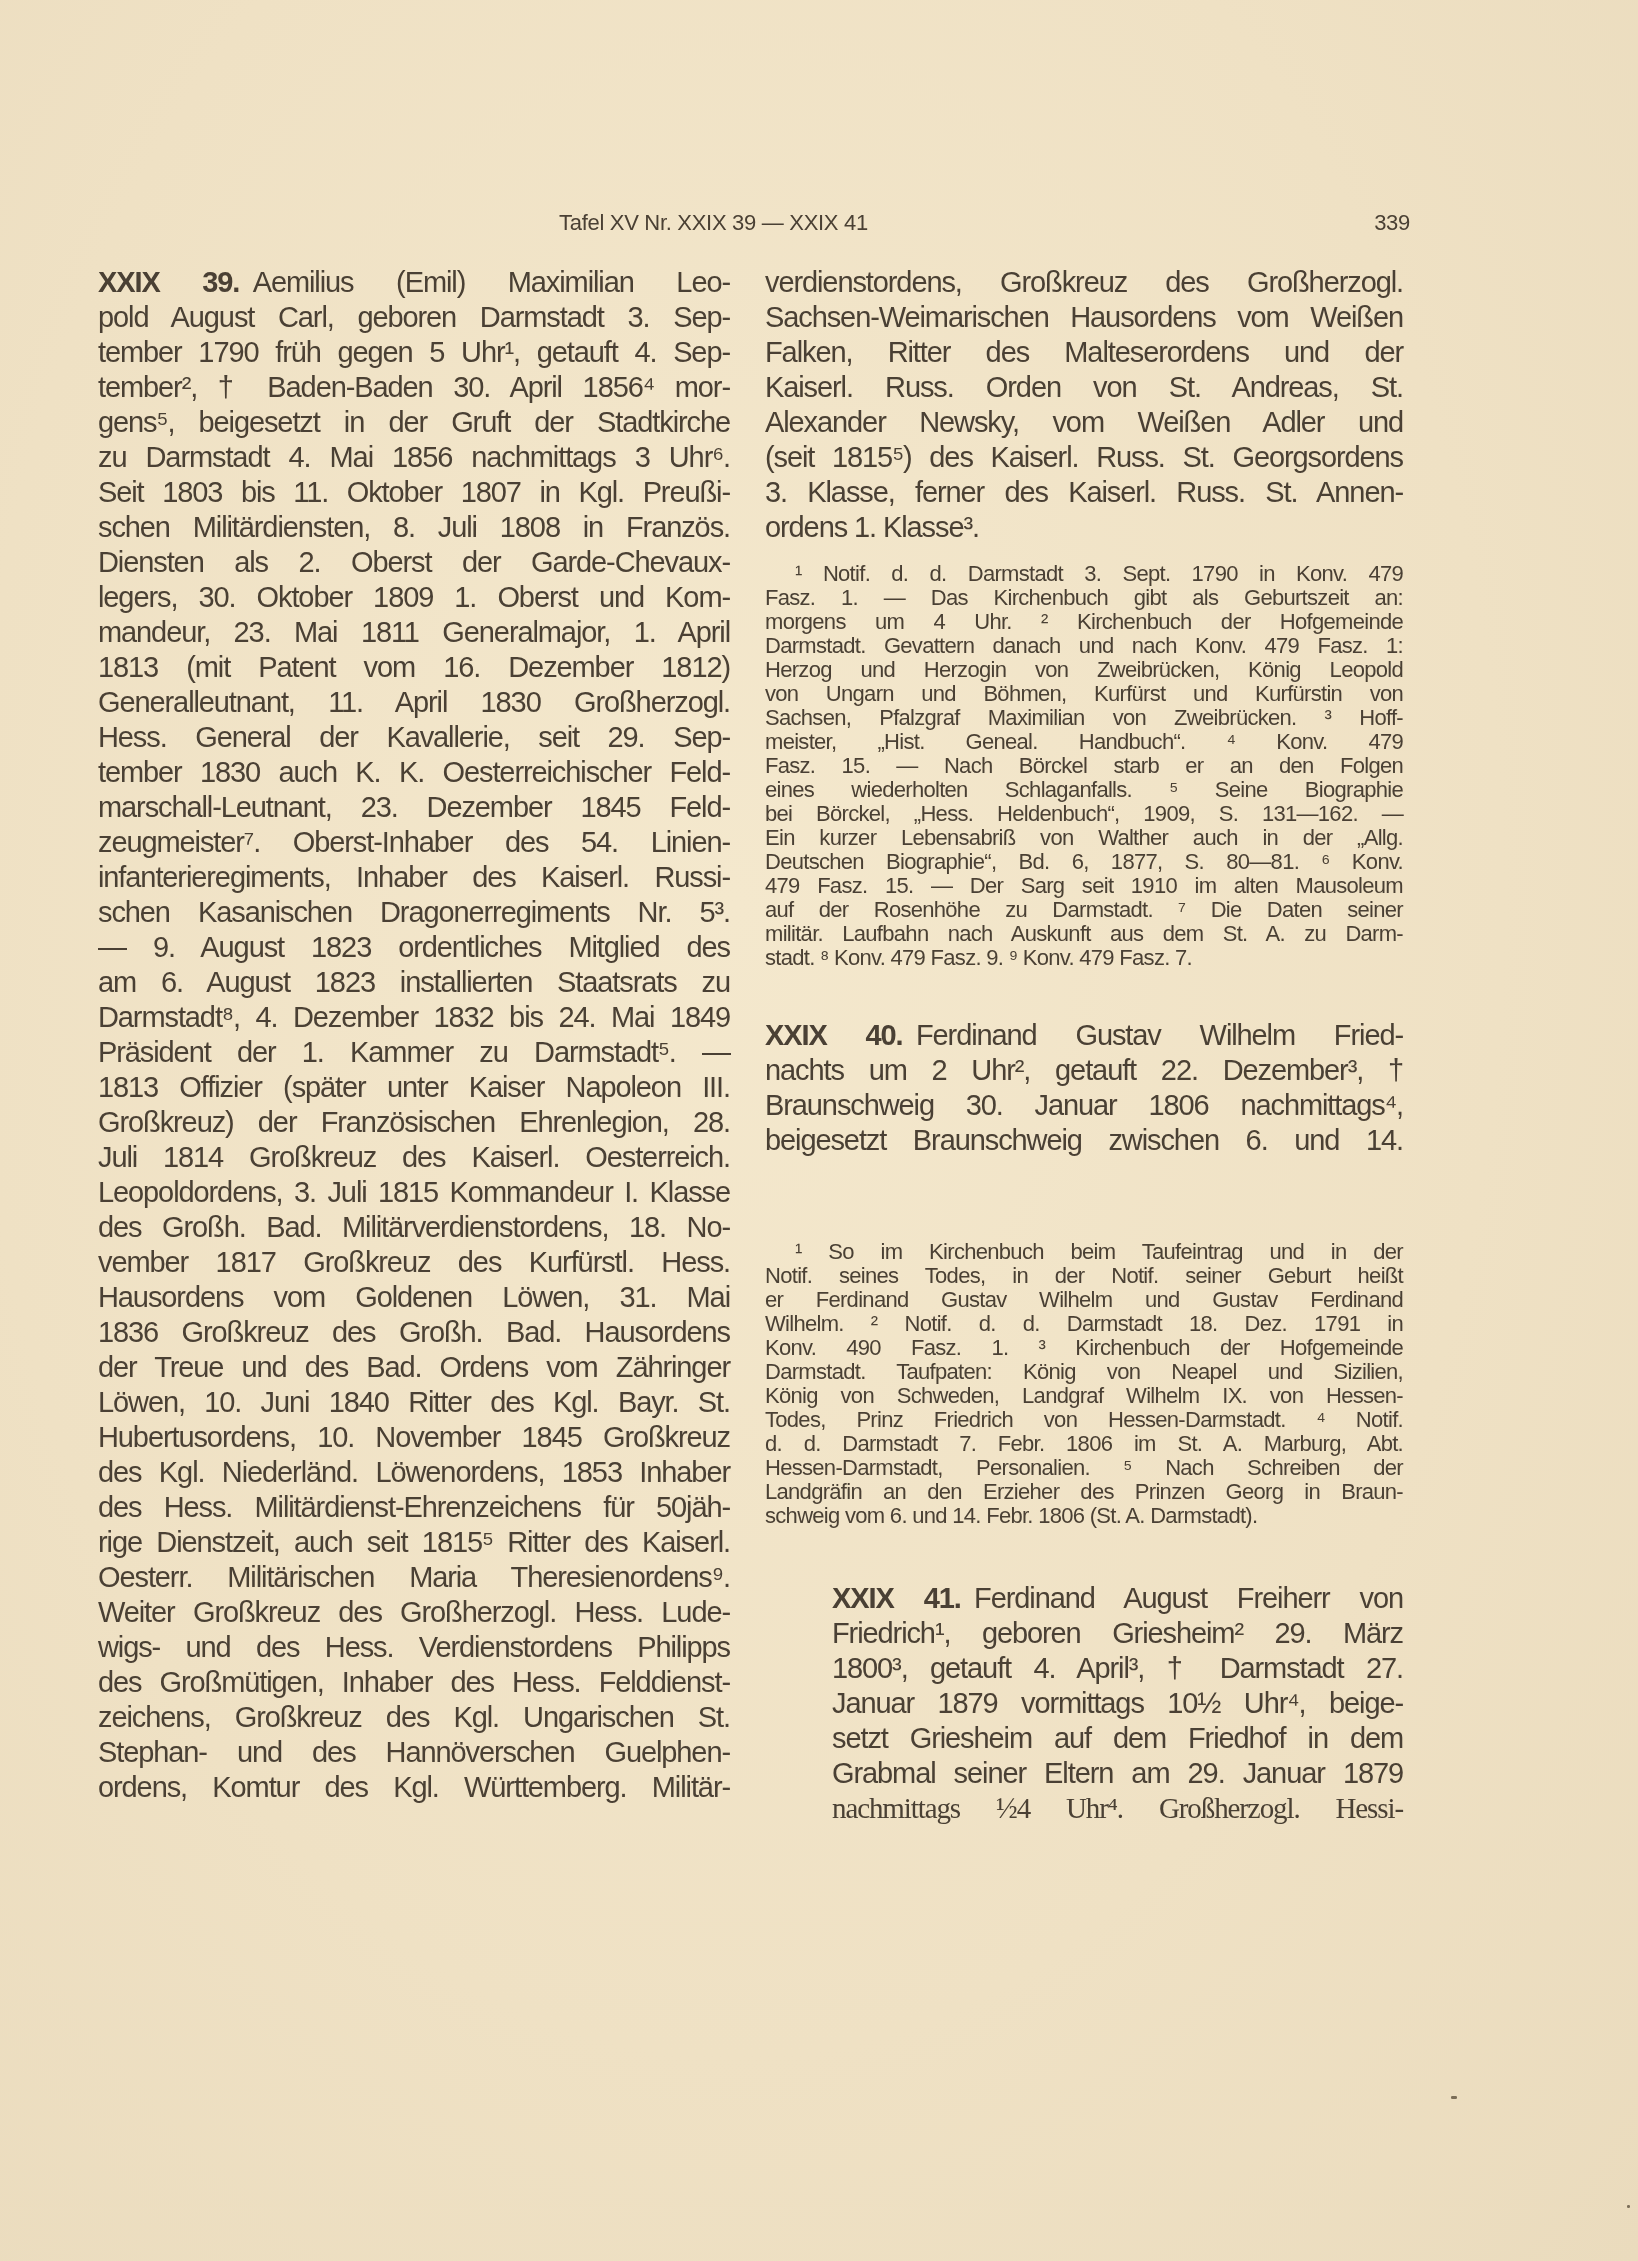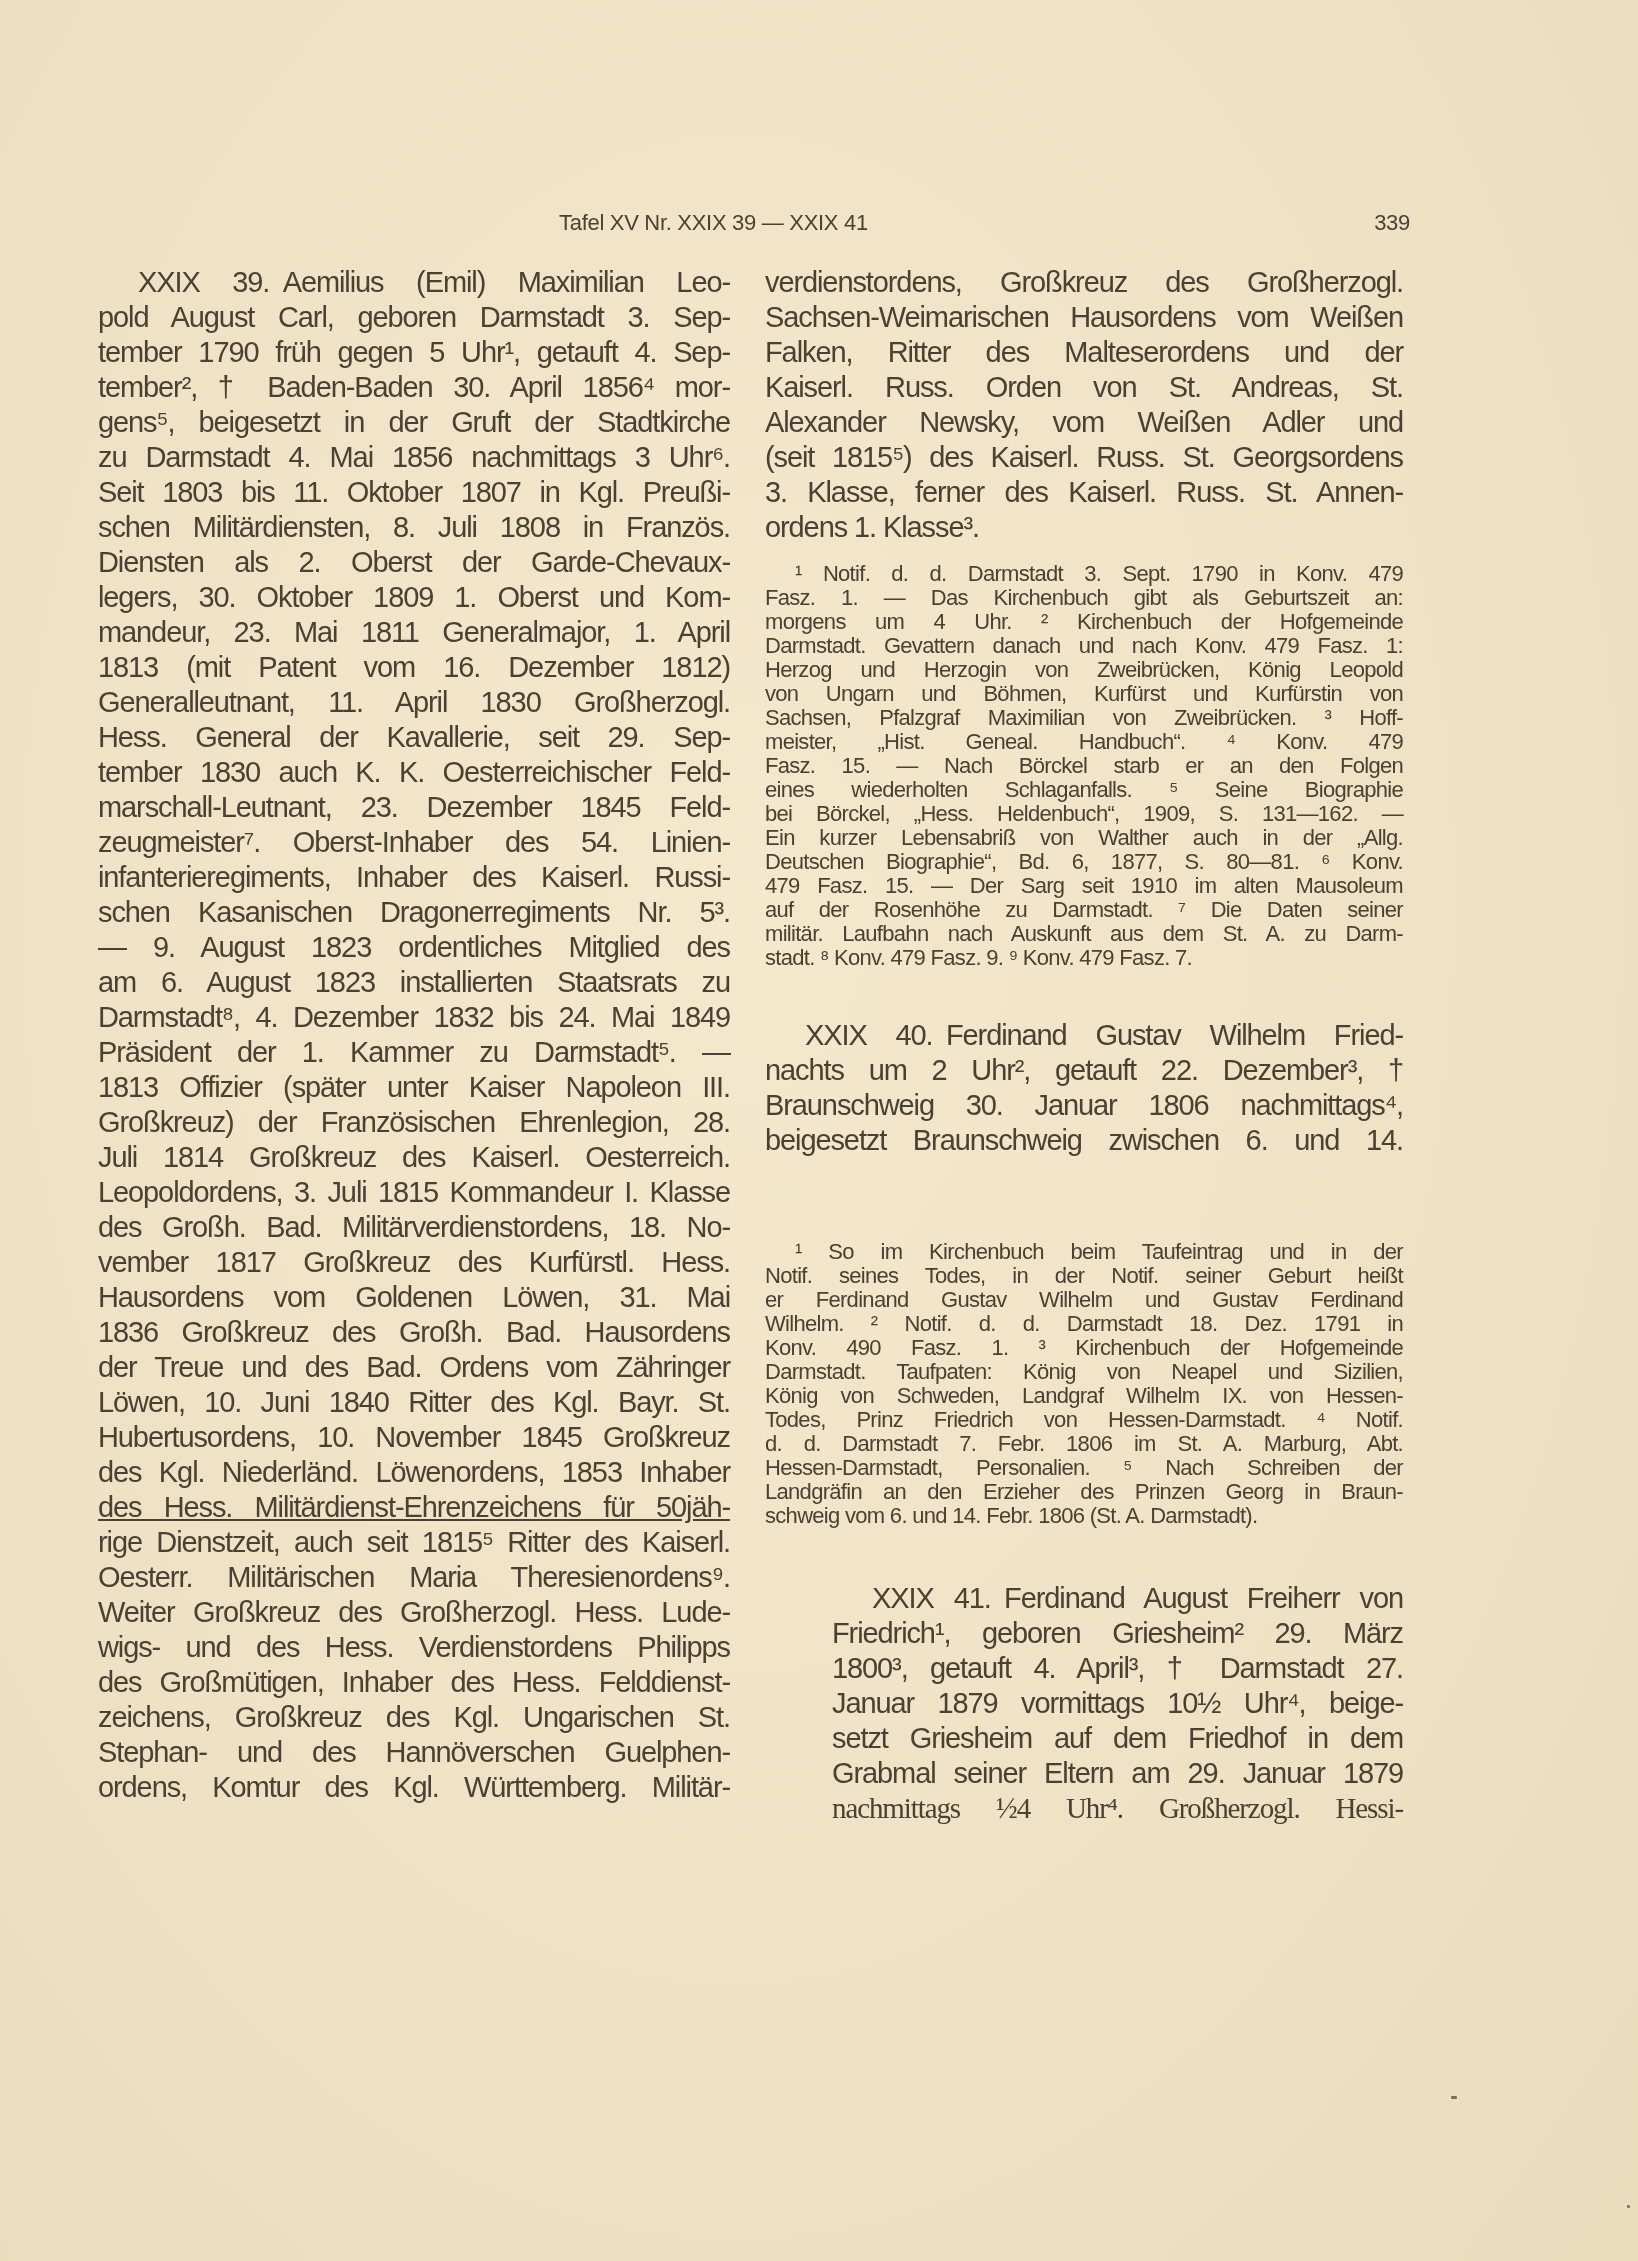--- a/index.html
+++ b/index.html
@@ -21,21 +21,21 @@
   }
   .line {
     display: block; white-space: nowrap;
     text-align: justify; text-align-last: justify;
     transform-origin: left top;
   }
   .line.last { text-align-last: left; }
   .body-line { font-size: 29px; height: 35px; line-height: 35px; letter-spacing: -1.1px; }
   .note-line { font-size: 22px; height: 24px; line-height: 24px; letter-spacing: -0.7px; }
   .note-line.first { text-indent: 30px; }
-  b { font-weight: normal; margin-left: 40px; }
+  b { font-weight: bold; }
   .speck { position: absolute; background: #7b6e58; border-radius: 1.3px; }
 </style>
 </head>
 <body>
 
 <div class="running-head">
   <span>Tafel XV Nr. XXIX 39 — XXIX 41</span>
   <span class="pn">339</span>
 </div>
 
@@ -69,21 +69,21 @@
       <span class="line body-line" style="width: 632px;">Juli 1814 Großkreuz des Kaiserl. Oesterreich.</span>
       <span class="line body-line" style="width: 632px;">Leopoldordens, 3. Juli 1815 Kommandeur I. Klasse</span>
       <span class="line body-line" style="width: 632px;">des Großh. Bad. Militärverdienstordens, 18. No-</span>
       <span class="line body-line" style="width: 632px;">vember 1817 Großkreuz des Kurfürstl. Hess.</span>
       <span class="line body-line" style="width: 632px;">Hausordens vom Goldenen Löwen, 31. Mai</span>
       <span class="line body-line" style="width: 632px;">1836 Großkreuz des Großh. Bad. Hausordens</span>
       <span class="line body-line" style="width: 632px;">der Treue und des Bad. Ordens vom Zähringer</span>
       <span class="line body-line" style="width: 632px;">Löwen, 10. Juni 1840 Ritter des Kgl. Bayr. St.</span>
       <span class="line body-line" style="width: 632px;">Hubertusordens, 10. November 1845 Großkreuz</span>
       <span class="line body-line" style="width: 632px;">des Kgl. Niederländ. Löwenordens, 1853 Inhaber</span>
-      <span class="line body-line" style="width: 632px; text-decoration: underline;">des Hess. Militärdienst-Ehrenzeichens für 50jäh-</span>
+      <span class="line body-line" style="width: 632px;">des Hess. Militärdienst-Ehrenzeichens für 50jäh-</span>
       <span class="line body-line" style="width: 632px;">rige Dienstzeit, auch seit 1815⁵ Ritter des Kaiserl.</span>
       <span class="line body-line" style="width: 632px;">Oesterr. Militärischen Maria Theresienordens⁹.</span>
       <span class="line body-line" style="width: 632px;">Weiter Großkreuz des Großherzogl. Hess. Lude-</span>
       <span class="line body-line" style="width: 632px;">wigs- und des Hess. Verdienstordens Philipps</span>
       <span class="line body-line" style="width: 632px;">des Großmütigen, Inhaber des Hess. Felddienst-</span>
       <span class="line body-line" style="width: 632px;">zeichens, Großkreuz des Kgl. Ungarischen St.</span>
       <span class="line body-line" style="width: 632px;">Stephan- und des Hannöverschen Guelphen-</span>
       <span class="line body-line" style="width: 632px;">ordens, Komtur des Kgl. Württemberg. Militär-</span>
     </div>
 </div>

